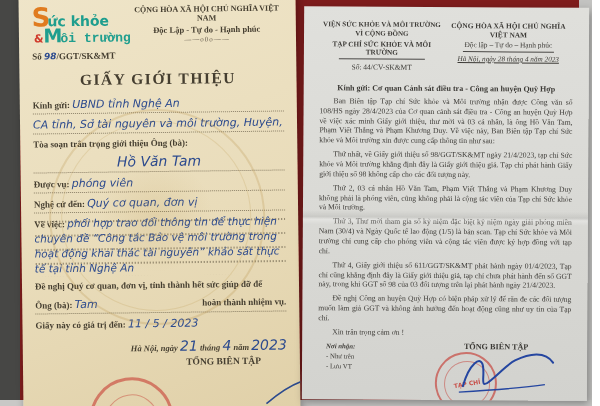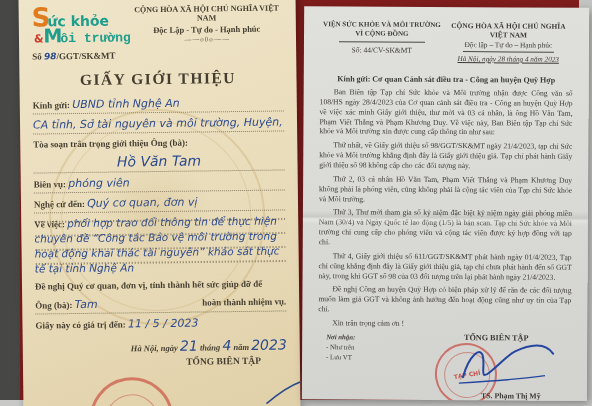--- a/index.html
+++ b/index.html
@@ -133,21 +133,21 @@
     <div class="row">
       <span class="hand">CA tỉnh, Sở tài nguyên và môi trường, Huyện, Xã</span>
     </div>
     <div class="row noline">
       <span>Tòa soạn trân trọng giới thiệu Ông (bà):</span>
     </div>
     <div class="row name-row">
       <span class="hand">Hồ Văn Tam</span>
     </div>
     <div class="row">
-      <span>Biên vụ:</span>
+      <span>Được vụ:</span>
       <span class="hand">phóng viên</span>
     </div>
     <div class="row">
       <span>Nghệ cử đến:</span>
       <span class="hand">Quý cơ quan, đơn vị</span>
     </div>
     <div class="about">
       <span>Về việc:</span>
       <span class="hand">phối hợp trao đổi thông tin để thực hiện chuyên đề “Công tác Bảo vệ môi trường trong hoạt động khai thác tài nguyên” khảo sát thực tế tại tỉnh Nghệ An</span>
     </div>
@@ -184,20 +184,21 @@
     </svg>
   </div>
 
   <div class="page-right">
     <div class="crease"></div>
 
     <div class="rp-head">
       <div class="rp-org">
         <div class="o1">VIỆN SỨC KHỎE VÀ MÔI TRƯỜNG</div>
         <div class="o1">VÌ CỘNG ĐỒNG</div>
+        <div class="o3">TẠP CHÍ SỨC KHỎE VÀ MÔI TRƯỜNG</div>
         <div class="hr"></div>
         <div class="onum">Số: 44/CV-SK&amp;MT</div>
       </div>
       <div class="rp-nat">
         <div class="n1">CỘNG HÒA XÃ HỘI CHỦ NGHĨA VIỆT NAM</div>
         <div class="n2">Độc lập – Tự do – Hạnh phúc</div>
         <div class="hr"></div>
         <div class="ndate">Hà Nội, ngày 28 tháng 4 năm 2023</div>
       </div>
     </div>

